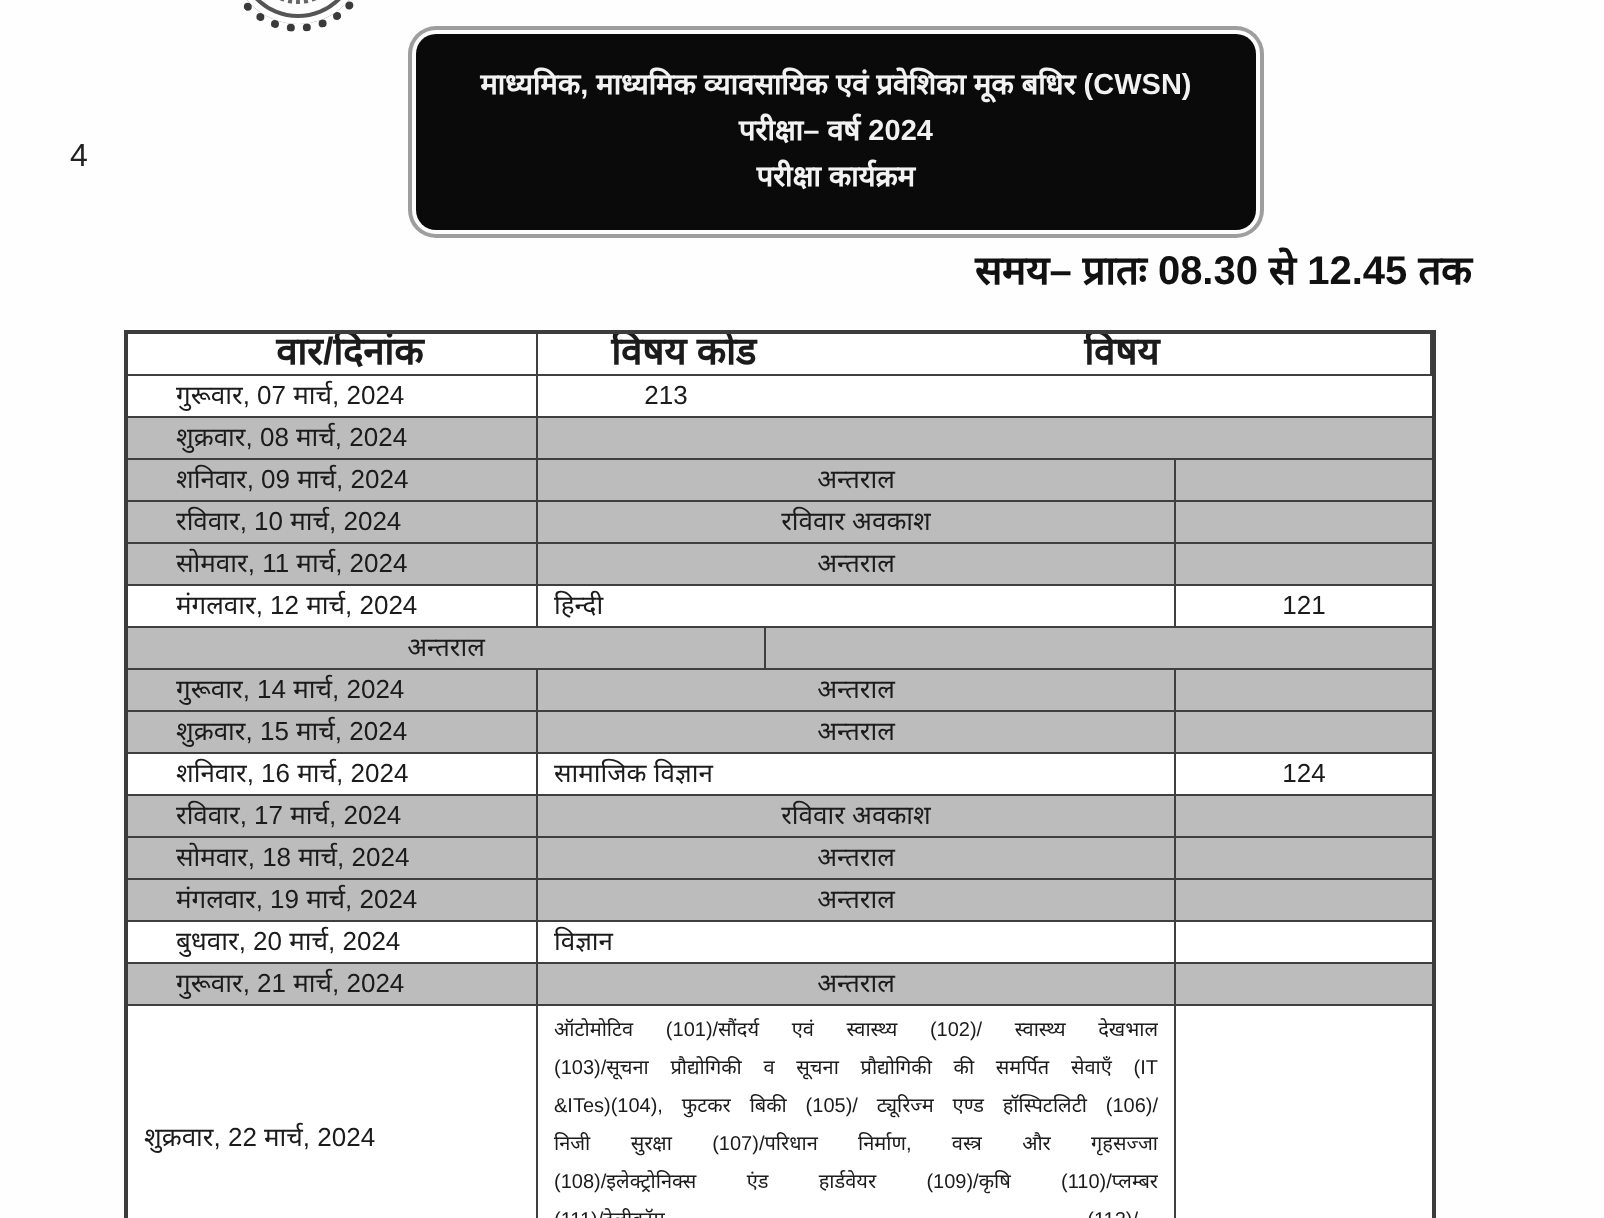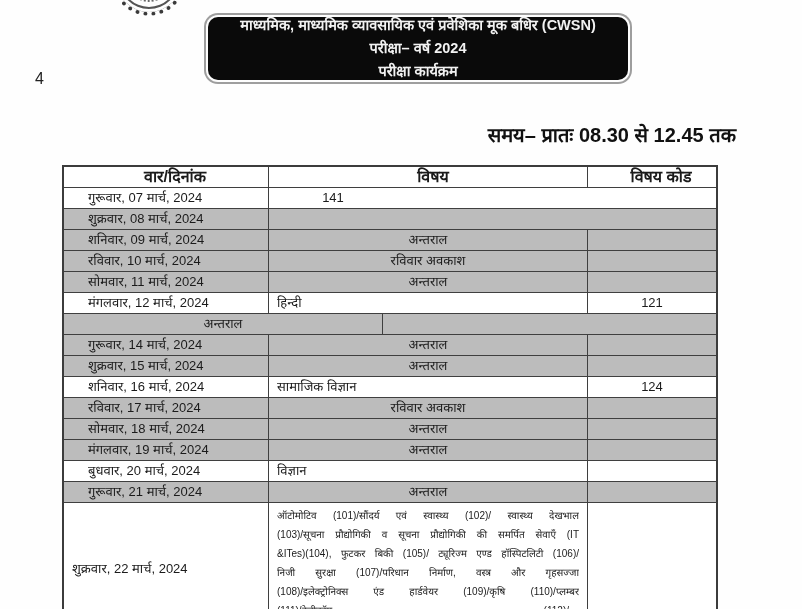--- a/index.html
+++ b/index.html
@@ -18,21 +18,21 @@
   }
   .seal-inner{
     position:absolute;left:10px;top:10px;right:10px;bottom:10px;
     border-radius:50%;border:2px dotted #666;
   }
 
   .page-number{position:absolute;left:35px;top:70px;font-size:16px;color:#222;}
 
   
   .title-box{
-    position:absolute;left:208px;top:17px;width:420px;height:63px;
+    position:absolute;left:208px;top:17px;width:420px;height:98px;
     background:var(--title-bg,#0a0a0a);border-radius:10px;
     box-shadow:0 0 0 2px #fdfdfd, 0 0 0 4px #9e9e9e;
     display:flex;flex-direction:column;justify-content:center;align-items:center;
     gap:2px;padding:2px 6px;box-sizing:border-box;
   }
   .title-line{color:var(--title-fg,#f2f2f2);font-weight:bold;font-size:14.5px;line-height:21px;text-align:center;white-space:nowrap;}
 
   .time-note{position:absolute;right:66px;top:121px;font-size:20px;font-weight:bold;color:#111;white-space:nowrap;}
 
   
@@ -42,21 +42,21 @@
   }
   .trow{display:flex;height:21px;border-bottom:1px solid #3f3f3f;background:#fff;box-sizing:border-box;}
   .trow:last-child{border-bottom:none;}
   .trow.shaded{background:var(--shaded,#bcbcbc);}
   .trow.tall{height:132px;}
   .cell{box-sizing:border-box;overflow:hidden;font-size:13px;line-height:20px;}
   .c-date{width:205px;border-right:1px solid #3f3f3f;padding-left:24px;}
   .c-subject{width:319px;border-right:1px solid #3f3f3f;padding-left:8px;padding-right:8px;}
   .c-subject.center{text-align:center;padding-left:2px;padding-right:2px;}
   .c-code{width:128px;text-align:center;}
-  .trow.header .cell{font-weight:bold;font-size:16px;text-align:center;padding-left:18px;}
+  .trow.header .cell{font-weight:bold;font-size:19px;text-align:center;padding-left:18px;}
   .trow.tall .c-date{display:flex;align-items:center;padding-left:8px;}
   .trow.tall .c-subject{padding-top:3px;}
   .jline{
     text-align:justify;text-align-last:justify;
     height:19px;line-height:19px;font-size:10px;white-space:nowrap;overflow:hidden;
   }
 </style>
 </head>
 <body>
 
@@ -72,27 +72,27 @@
     <div class="title-line">माध्यमिक, माध्यमिक व्यावसायिक एवं प्रवेशिका मूक बधिर (CWSN)</div>
     <div class="title-line">परीक्षा– वर्ष 2024</div>
     <div class="title-line">परीक्षा कार्यक्रम</div>
   </div>
 
   <div class="time-note">समय– प्रातः 08.30 से 12.45 तक</div>
 
   <div class="table">
     <div class="trow header">
       <div class="cell c-date">वार/दिनांक</div>
+      <div class="cell c-code">विषय कोड</div>
       <div class="cell c-subject">विषय</div>
-      <div class="cell c-code">विषय कोड</div>
     </div>
     <div id="tbody">
         <div class="trow">
           <div class="cell c-date">गुरूवार, 07 मार्च, 2024</div>
-          <div class="cell c-code">141</div>
+          <div class="cell c-code">213</div>
         </div>
         <div class="trow shaded">
           <div class="cell c-date">शुक्रवार, 08 मार्च, 2024</div>
           <div class="cell c-code"></div>
         </div>
         <div class="trow shaded">
           <div class="cell c-date">शनिवार, 09 मार्च, 2024</div>
           <div class="cell c-subject center">अन्तराल</div>
           <div class="cell c-code"></div>
         </div>

